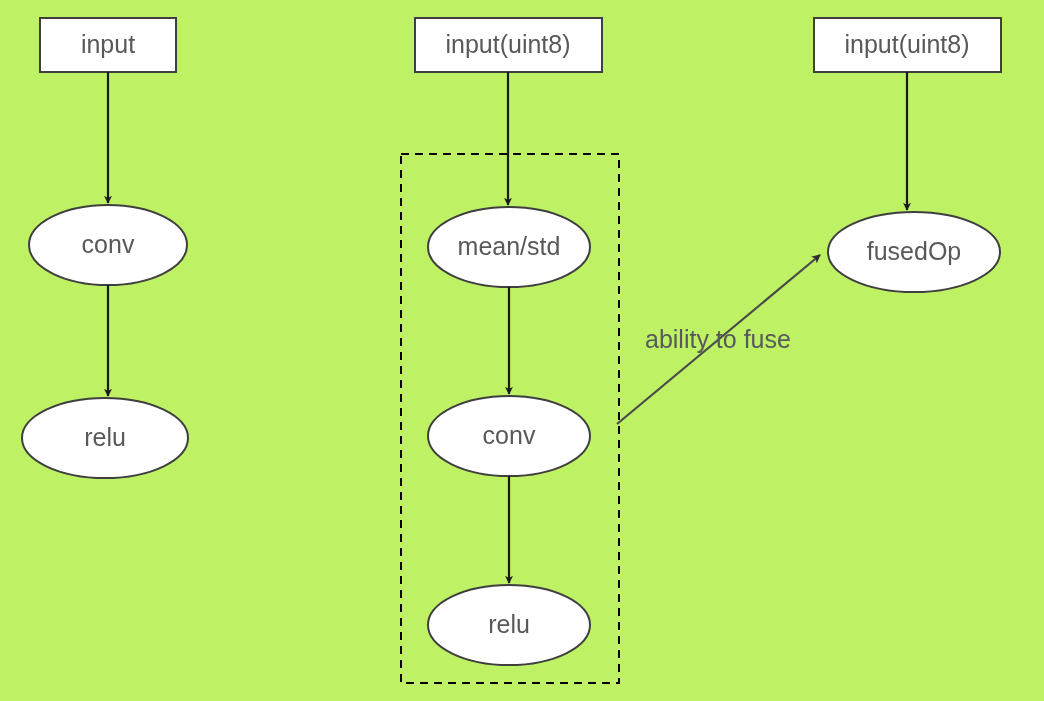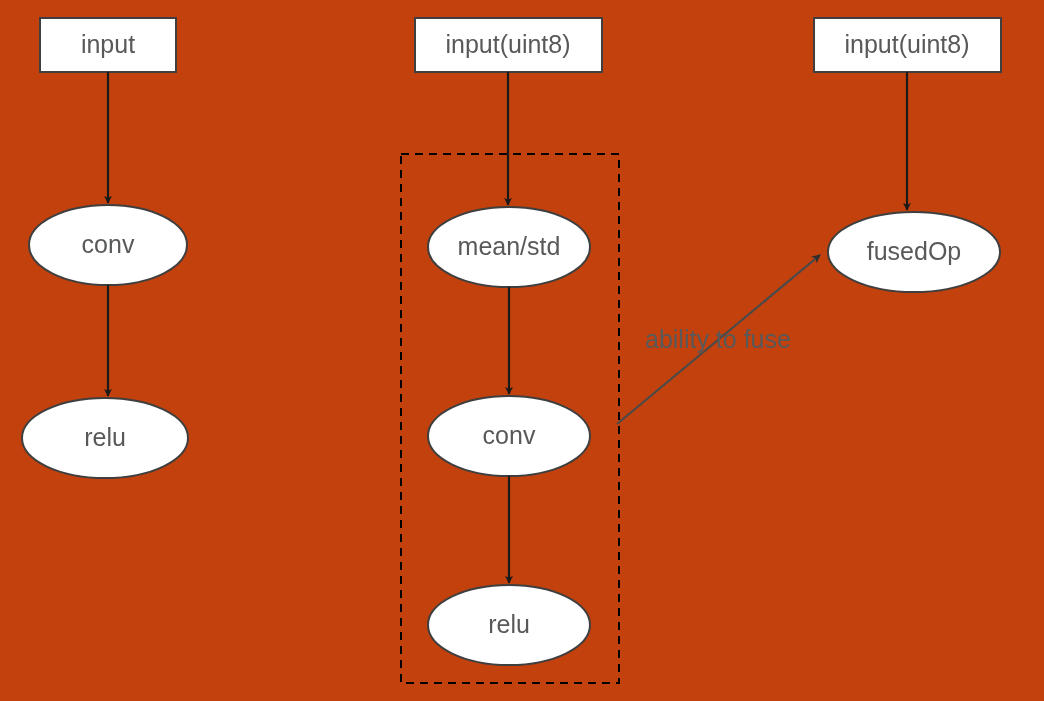--- a/index.html
+++ b/index.html
@@ -8,21 +8,21 @@
     padding: 0;
     background: #ffffff;
   }
   body {
     font-family: "Liberation Sans", sans-serif;
   }
   #canvas {
     position: relative;
     width: 1044px;
     height: 701px;
-    background: #c2410c;
+    background: #bef264;
     overflow: hidden;
   }
   #diagram-svg {
     position: absolute;
     left: 0;
     top: 0;
     width: 1044px;
     height: 701px;
   }
   .node-label {

